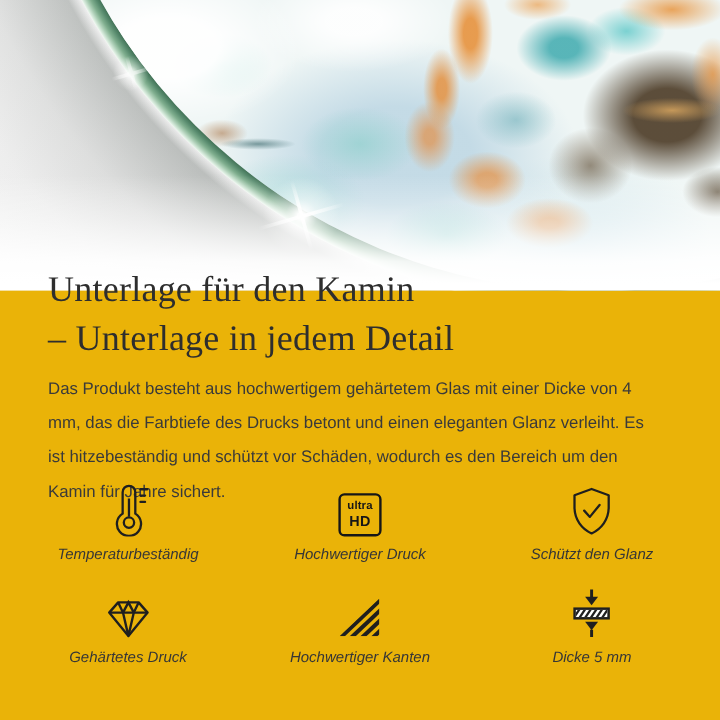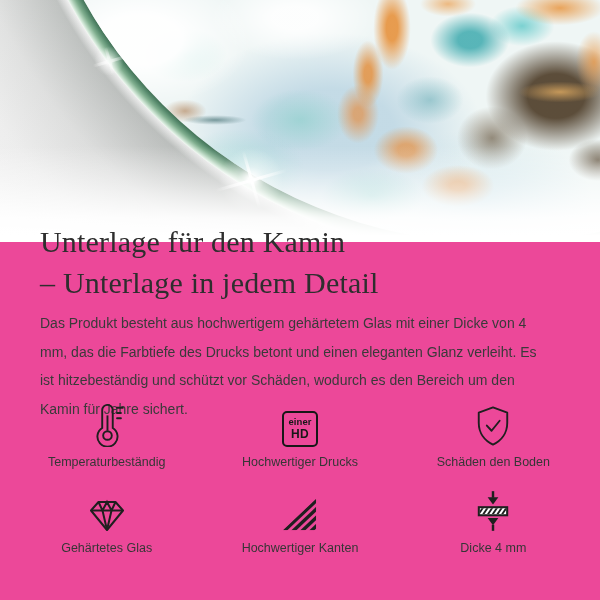--- a/index.html
+++ b/index.html
@@ -1,19 +1,19 @@
 <!DOCTYPE html>
 <html><head>
 <meta charset="utf-8">
 <style>
   * { margin:0; padding:0; box-sizing:border-box; }
   html,body { background:#fff; }
   .page {
     position:relative; width:600px; height:600px; overflow:hidden;
-    background:#ec4899; font-family:"Liberation Sans", sans-serif;
+    background:#eab308; font-family:"Liberation Sans", sans-serif;
   }
 
   
   .hero { position:absolute; left:0; top:0; width:600px; height:242px; }
   .hero-shadow {
     position:absolute; inset:0;
     background:
       radial-gradient(circle at 497px -230px, rgba(0,0,0,0) 486px, rgba(70,80,74,.30) 497px, rgba(125,130,126,.17) 556px, rgba(170,172,170,.08) 610px, rgba(255,255,255,0) 660px),
       linear-gradient(128deg, #f6f6f6 0%, #ececec 45%, #e4e4e4 75%);
   }
@@ -81,21 +81,21 @@
     margin-top:6px; font-size:14px; line-height:28.6px; color:#3a3a3a; width:514px;
   }
 
   
   .features {
     position:absolute; left:10px; top:399px; width:580px;
     display:grid; grid-template-columns:repeat(3,1fr); row-gap:15px;
   }
   .feature { display:flex; flex-direction:column; align-items:center; }
   .icon-box { height:48px; display:flex; align-items:flex-end; justify-content:center; }
-  .feature .label { margin-top:8px; font-size:12.5px; line-height:15px; color:#363636; }
+  .feature .label { margin-top:8px; font-size:12.5px; line-height:15px; color:#363636;font-style:italic; }
   .icon-box svg { display:block; }
   .uhd-box {
     width:36px; height:36px; border:2.5px solid #171717; border-radius:5px;
     display:flex; flex-direction:column; align-items:center; justify-content:center; color:#171717;
   }
   .uhd-top { font-size:9.5px; font-weight:700; line-height:10px; letter-spacing:.1px; }
   .uhd-bottom { font-size:12px; font-weight:800; line-height:14px; letter-spacing:.2px; }
 </style>
 </head>
 <body>
@@ -138,46 +138,46 @@
             <line x1="27.5" y1="18" x2="31.5" y2="18"></line>
           </g>
         </svg>
       </div>
       <div class="label">Temperaturbeständig</div>
     </div>
 
     <div class="feature">
       <div class="icon-box">
         <div class="uhd-box">
-          <span class="uhd-top">einer</span>
+          <span class="uhd-top">ultra</span>
           <span class="uhd-bottom">HD</span>
         </div>
       </div>
-      <div class="label">Hochwertiger Drucks</div>
+      <div class="label">Hochwertiger Druck</div>
     </div>
 
     <div class="feature">
       <div class="icon-box">
         <svg width="38" height="42" viewBox="0 0 40 44" fill="none" stroke="#1f1f1f" stroke-width="2">
           <path d="M20 2.5 L35 8 V18.5 C35 29.5 28.5 37.5 20 41.5 C11.5 37.5 5 29.5 5 18.5 V8 Z" stroke-linejoin="round"></path>
           <path d="M13.5 21.5 L18.5 27 L27 16.5" stroke-linecap="round" stroke-linejoin="round"></path>
         </svg>
       </div>
-      <div class="label">Schäden den Boden</div>
+      <div class="label">Schützt den Glanz</div>
     </div>
 
     <div class="feature">
       <div class="icon-box">
         <svg width="38" height="34" viewBox="0 0 38 34" fill="none" stroke="#1f1f1f" stroke-width="2">
           <path d="M10.5 3 H27.5 L35 11.5 L19 31 L3 11.5 Z" stroke-linejoin="round"></path>
           <path d="M3 11.5 H35"></path>
           <path d="M10.5 3 L14.5 11.5 L19 31 M27.5 3 L23.5 11.5 L19 31 M14.5 11.5 L19 3 L23.5 11.5"></path>
         </svg>
       </div>
-      <div class="label">Gehärtetes Glas</div>
+      <div class="label">Gehärtetes Druck</div>
     </div>
 
     <div class="feature">
       <div class="icon-box">
         <svg width="40" height="38" viewBox="0 0 40 40">
           <defs>
               <clipPath id="edgeClip">
                 <path d="M2 37 L37 4 L37 37 Z"></path>
               </clipPath>
             </defs>
@@ -211,17 +211,17 @@
             <line x1="11" y1="29" x2="19" y2="17"></line>
             <line x1="16" y1="29" x2="24" y2="17"></line>
             <line x1="21" y1="29" x2="29" y2="17"></line>
             <line x1="26" y1="29" x2="34" y2="17"></line>
             <line x1="31" y1="29" x2="39" y2="17"></line>
           </g>
           <path d="M12.3 38 H23.7 L18 30.5 Z" fill="#1f1f1f" transform="rotate(180 18 34.25)"></path>
           <line x1="18" y1="37.5" x2="18" y2="44" stroke="#1f1f1f" stroke-width="2.6"></line>
         </svg>
       </div>
-      <div class="label">Dicke 4 mm</div>
+      <div class="label">Dicke 5 mm</div>
     </div>
 
   </div>
 </div>
 
 </body></html>

